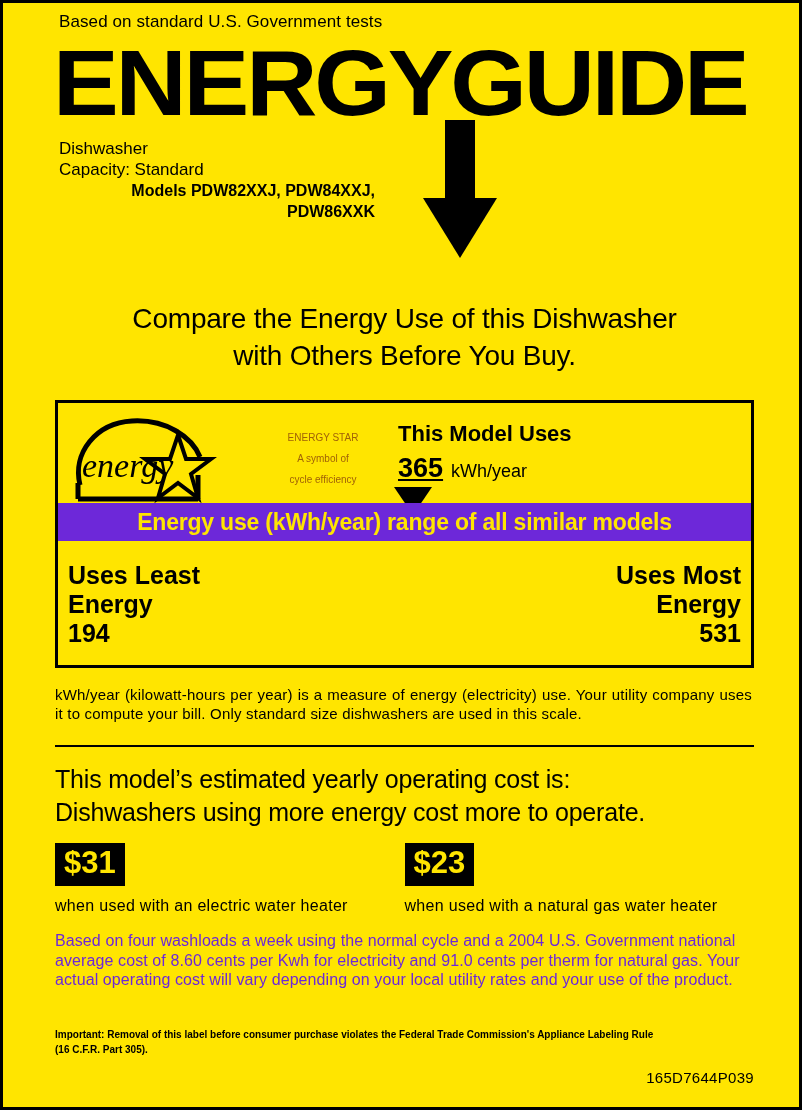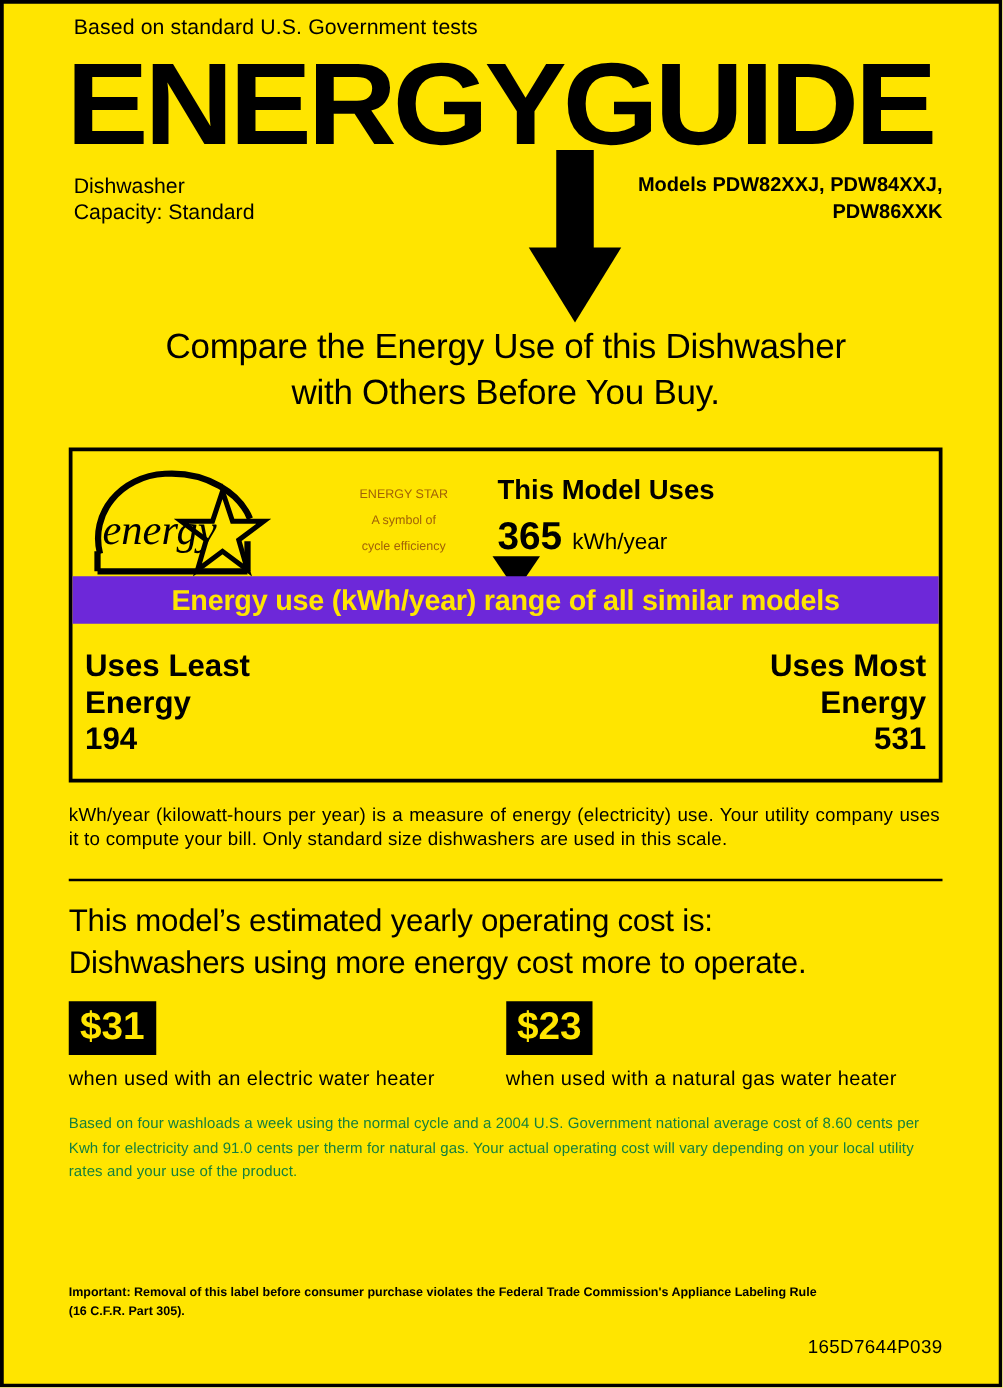--- a/index.html
+++ b/index.html
@@ -76,20 +76,21 @@
     border-left: 37px solid transparent;
     border-right: 37px solid transparent;
     border-top: 60px solid #000;
   }
   
   .idrow {
     display: flex;
     justify-content: space-between;
     align-items: flex-start;
     margin-top: 6px;
+    flex-direction: column;
   }
   .idrow .left {
     font-size: 17px;
     line-height: 21px;
     color: #000;
     margin-left: 4px;
   }
   .idrow .right {
     font-size: 16px;
     line-height: 21px;
@@ -142,23 +143,24 @@
     color: #000;
   }
   .kwhrow {
     position: absolute;
     left: 340px;
     top: 50px;
     display: flex;
     align-items: baseline;
   }
   .kwhrow .num {
-    font-size: 31px;
-    font-weight: bold;
-    color: #000;
+    font-size: 27px;
+    font-weight: bold;
+    color: #000;
+    text-decoration: underline;
   }
   .kwhrow .unit {
     font-size: 18px;
     color: #000;
     margin-left: 8px;
   }
   .pointer {
     position: absolute;
     left: 336px;
     top: 84px;
@@ -244,23 +246,23 @@
     line-height: 36px;
   }
   .costcaption {
     margin-top: 11px;
     font-size: 16px;
     color: #000;
     letter-spacing: 0.3px;
   }
   .basis {
     margin-top: 16px;
-    font-size: 12px;
+    font-size: 16px;
     line-height: 19.5px;
-    color: #15803d;
+    color: #6d28d9;
     letter-spacing: 0.1px;
   }
   .footer {
     position: absolute;
     left: 55px;
     right: 48px;
     bottom: 24px;
   }
   .fineprint {
     font-size: 10px;

